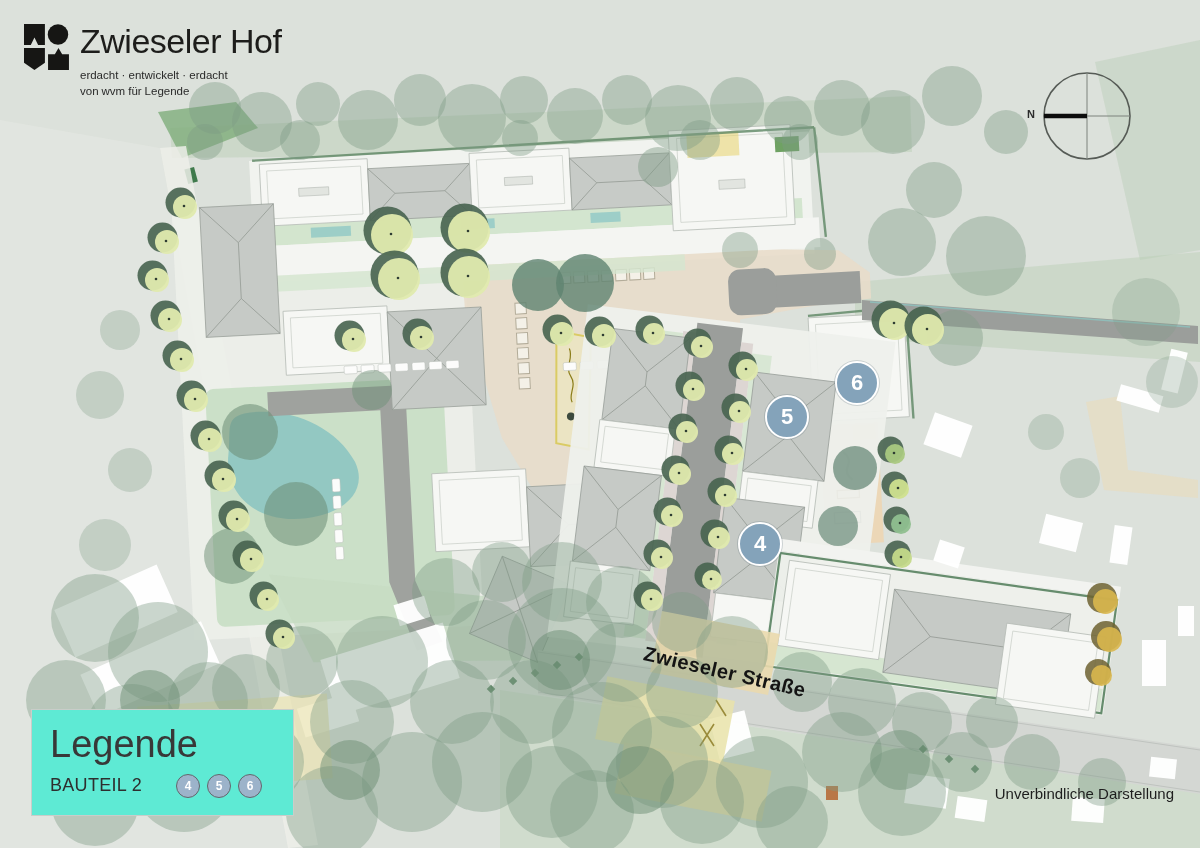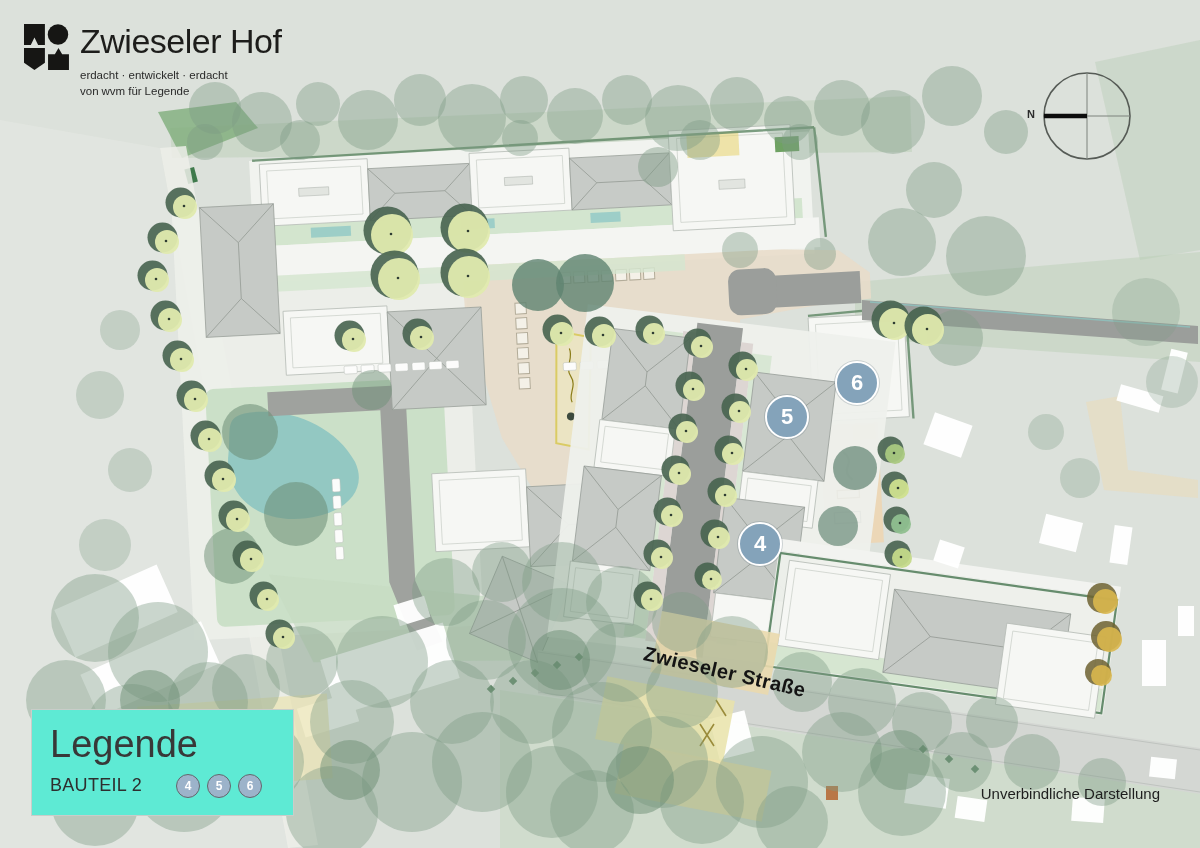--- a/index.html
+++ b/index.html
@@ -34,21 +34,21 @@
   .legend{position:absolute;left:31px;top:709px;width:263px;height:107px;background:#5eead4;
     border:1px solid #c9cdc9;box-sizing:border-box;padding:14px 18px 0 18px;}
   .legend-title{font-size:38px;font-weight:300;color:#383838;line-height:1.1;}
   .legend-row{display:flex;align-items:center;margin-top:8px;}
   .legend-section{font-size:18px;color:#2e2e2e;letter-spacing:.3px;}
   .legend-circles{display:flex;gap:7px;margin-left:34px;}
   .legend-circle{width:22px;height:22px;border-radius:50%;background:var(--legend-blue,#9cb3ca);
     border:1.5px solid #61676c;color:#fff;font-size:12px;font-weight:700;
     display:flex;align-items:center;justify-content:center;}
 
-  .disclaimer{position:absolute;right:40px;top:785px;font-size:15px;color:#1e1e1e;}
+  .disclaimer{position:absolute;right:26px;top:785px;font-size:15px;color:#1e1e1e;}
 </style>
 </head>
 <body>
 
 <div id="stage">
 
   <svg id="plan-svg" width="1200" height="848" viewBox="0 0 1200 848">
 
     <rect x="0" y="0" width="1200" height="848" fill="#dce1db"></rect>
 

